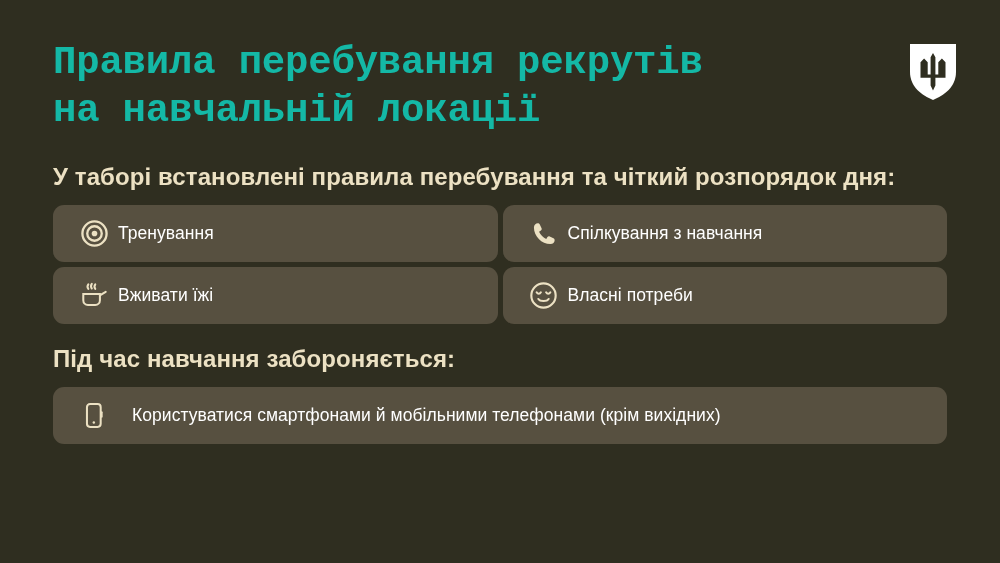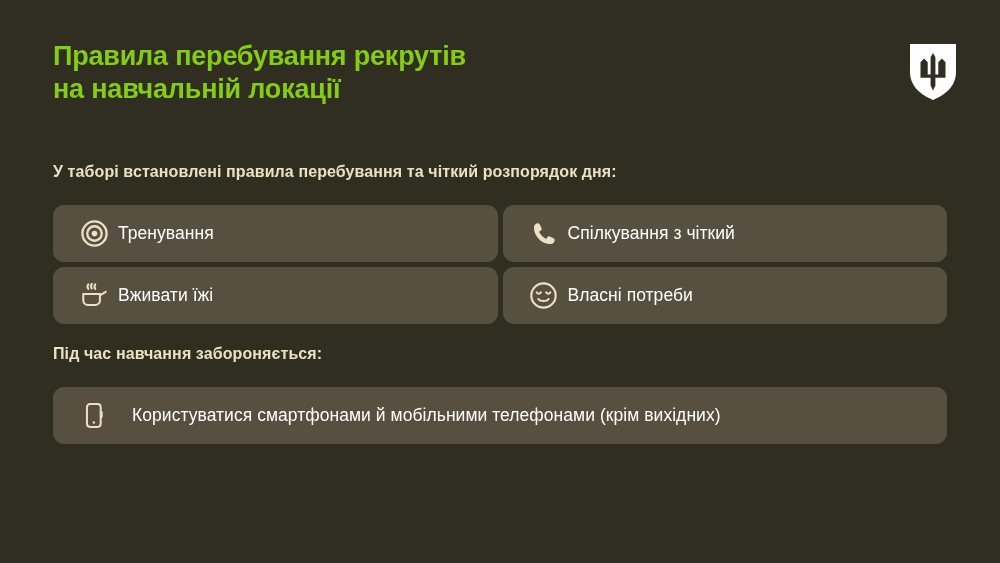--- a/index.html
+++ b/index.html
@@ -21,44 +21,45 @@
   }
 
   
   .header {
     position: absolute;
     left: 53px;
     top: 40px;
     right: 40px;
   }
   .title {
-    color: #84cc16;
-    font-size: 27px;
+    color: #14b8a6;
+    font-size: 39px;
     font-weight: bold;
     line-height: 1.22;
     letter-spacing: -0.2px;
     margin: 0;
     max-width: 760px;
     white-space: pre-line;
+    font-family: Liberation Mono, monospace;
   }
 
   .emblem {
     position: absolute;
     right: 44px;
     top: 44px;
     width: 46px;
     height: 56px;
   }
 
   
   .section-heading {
     position: absolute;
     left: 53px;
     color: #ece1c3;
-    font-size: 16px;
+    font-size: 24px;
     font-weight: bold;
     letter-spacing: 0.1px;
   }
   .section-heading.allowed { top: 163px; }
   .section-heading.forbidden { top: 345px; }
 
   
   .grid {
     position: absolute;
     left: 53px;
@@ -135,21 +136,21 @@
       </span>
       <span class="card-label">Тренування</span>
     </div>
 
     <div class="card half">
       <span class="card-icon">
         <svg viewBox="0 0 30 30" width="28" height="28" aria-hidden="true">
           <path d="M8.4 3.6 C6.2 3.6 4.2 5.4 4.2 8.1 C4.2 17.6 12.4 25.8 21.9 25.8 C24.6 25.8 26.4 23.8 26.4 21.6 C26.4 20.7 25.9 19.9 25.1 19.5 L21.1 17.6 C20.2 17.2 19.2 17.5 18.7 18.3 L17.4 20.3 C14.3 18.8 11.2 15.7 9.7 12.6 L11.7 11.3 C12.5 10.8 12.8 9.8 12.4 8.9 L10.5 4.9 C10.1 4.1 9.3 3.6 8.4 3.6 Z" fill="currentColor"></path>
         </svg>
       </span>
-      <span class="card-label">Спілкування з чіткий</span>
+      <span class="card-label">Спілкування з навчання</span>
     </div>
 
     <div class="card half">
       <span class="card-icon">
         <svg viewBox="0 0 30 30" width="29" height="29" aria-hidden="true">
           <g fill="none" stroke="currentColor" stroke-width="2.1" stroke-linecap="round">
             <path d="M8.6 3.4 C7.3 5.2 7.3 6.4 8.6 8.2"></path>
             <path d="M12.2 3.0 C10.9 4.8 10.9 6.0 12.2 7.8"></path>
             <path d="M15.8 3.4 C14.5 5.2 14.5 6.4 15.8 8.2"></path>
             <path d="M3.4 13.4 H20.6 V19.8 C20.6 22.7 18.5 24.8 15.8 24.8 H8.2 C5.5 24.8 3.4 22.7 3.4 19.8 Z"></path>

